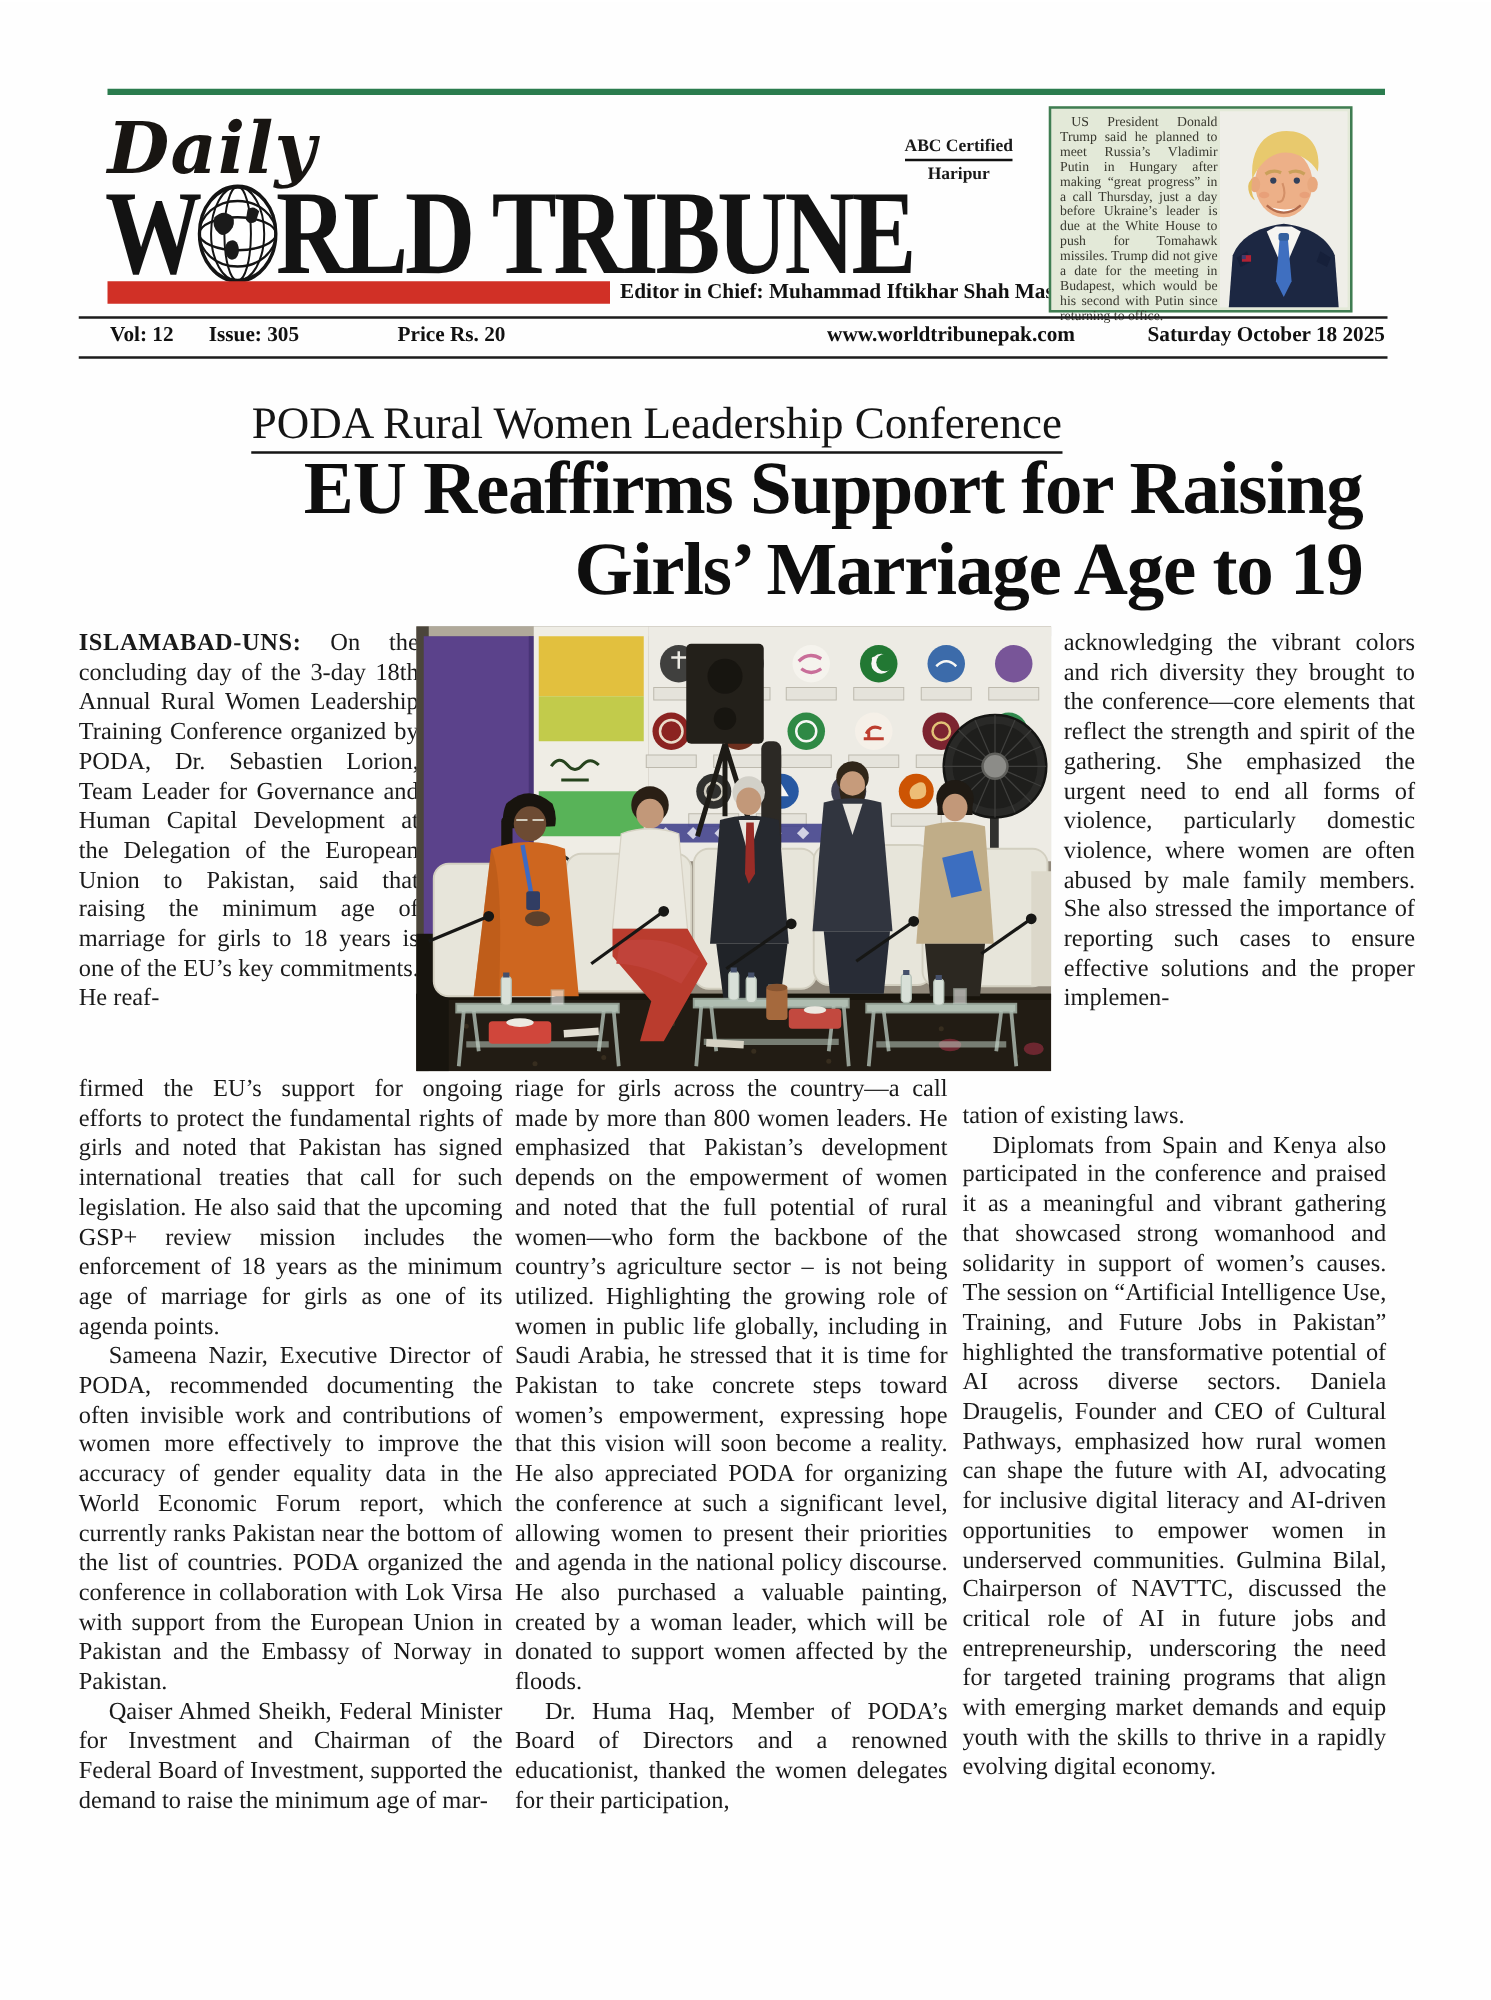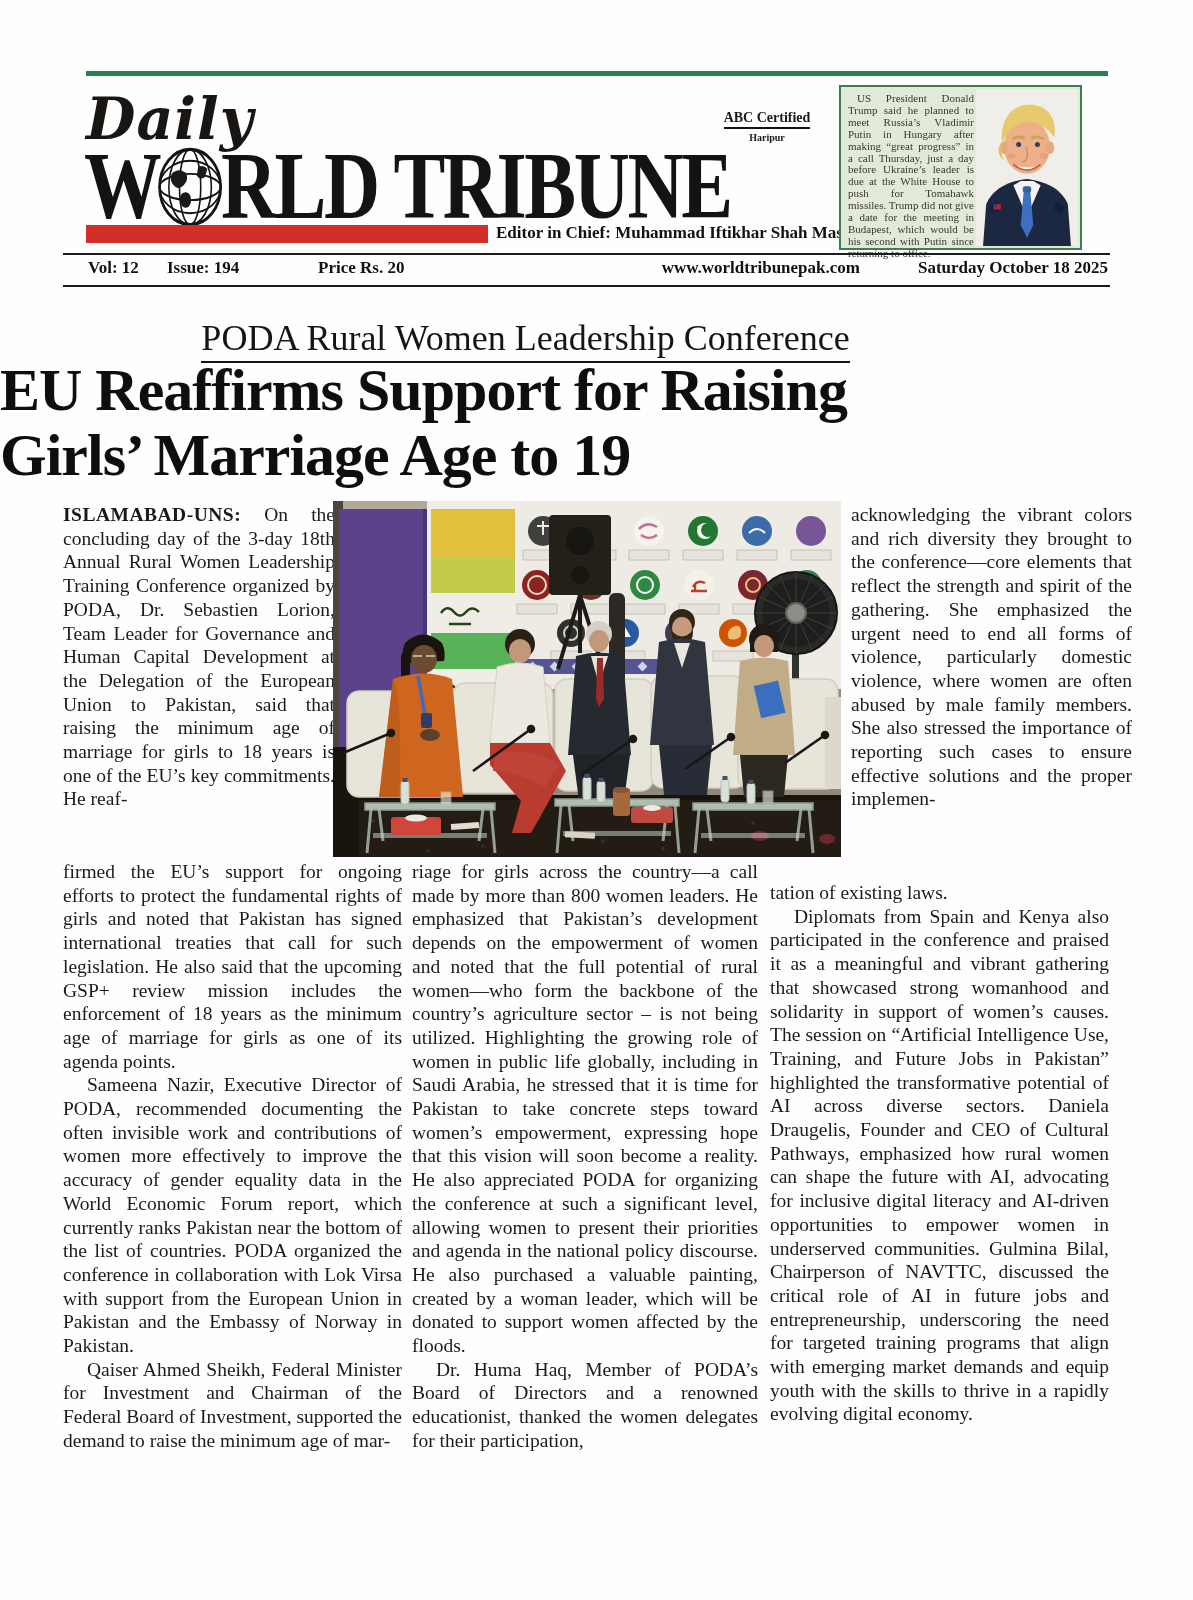--- a/index.html
+++ b/index.html
@@ -20,21 +20,21 @@
     left:84px; top:136px; white-space:nowrap; line-height:1;
     transform:scaleX(0.81); transform-origin:left top;
   }
   .title-row .t {
     font-size:96px; font-weight:bold; letter-spacing:-3px; color:#131313;
     font-family:"Liberation Serif", serif;
   }
   .globe { display:inline-block; width:82px; height:82px; vertical-align:-10px; margin:0 -3px; }
   .abc-block { left:703px; top:106px; width:128px; text-align:center; }
   .abc-line { font-size:14px; font-weight:bold; border-bottom:2px solid #111; display:inline-block; padding-bottom:1px; }
-  .haripur { font-size:10px; font-weight:bold; margin-top:3px; }
+  .haripur { font-size:14px; font-weight:bold; margin-top:3px; }
   .red-bar { left:86px; top:223px; width:402px; height:18px; background:#d13026; }
   .editor { left:496px; top:221px; font-size:17px; font-weight:bold; color:#111; }
 
   
   .news-box {
     left:839px; top:83px; width:243px; height:165px; box-sizing:border-box;
     border:2px solid #3f7d52; background:#e3e9d8;
   }
   .news-text {
     position:absolute; left:7px; top:6px; width:126px;
@@ -44,21 +44,21 @@
   .news-photo svg { width:100%; height:100%; display:block; }
 
   
   .rule2 { left:63px; width:1047px; height:2px; background:#1c1c1c; }
   .info { top:256px; font-size:17px; font-weight:bold; color:#111; }
 
   
   .kicker { left:0; top:315px; width:1051px; text-align:center; font-size:36px; color:#151515; }
   .kicker span { border-bottom:2px solid #151515; padding-bottom:3px; }
   .headline {
-    left:0; top:356px; width:1090px; text-align:left;
+    left:0; top:356px; width:1090px; text-align:right;
     font-size:60px; font-weight:bold; line-height:65px; letter-spacing:-1px; color:#0e0e0e;
   }
 
   
   .bodycol { font-size:19.5px; line-height:23.7px; text-align:justify; color:#1a1a1a; }
   .bodycol p { margin:0; }
   .bodycol p.ind { text-indent:24px; }
   .lead { font-weight:bold; letter-spacing:.5px; }
   .col-left-top   { left:63px;  top:501px; width:272px; }
   .col-right-top  { left:851px; top:501px; width:281px; }
@@ -127,21 +127,21 @@
         <path d="M37,72 q13,11 26,0" stroke="#b26a4a" stroke-width="1.8" fill="none"></path>
         <ellipse cx="35" cy="64" rx="4" ry="2.5" fill="#e59a74" opacity="0.7"></ellipse>
         <ellipse cx="66" cy="64" rx="4" ry="2.5" fill="#e59a74" opacity="0.7"></ellipse>
       </svg>
     </div>
   </div>
 
   <div class="abs rule2" style="top:251px;"></div>
   <div class="abs rule2" style="top:283px;"></div>
   <div class="abs info" style="left:88px;">Vol: 12</div>
-  <div class="abs info" style="left:167px;">Issue: 194</div>
+  <div class="abs info" style="left:167px;">Issue: 305</div>
   <div class="abs info" style="left:318px;">Price Rs. 20</div>
   <div class="abs info" style="left:380px; width:480px; text-align:right;">www.worldtribunepak.com</div>
   <div class="abs info" style="left:860px; width:248px; text-align:right;">Saturday October 18 2025</div>
 
   <div class="abs kicker"><span>PODA Rural Women Leadership Conference</span></div>
   <div class="abs headline">
     <div>EU Reaffirms Support for Raising</div>
     <div>Girls’ Marriage Age to 19</div>
   </div>
 

